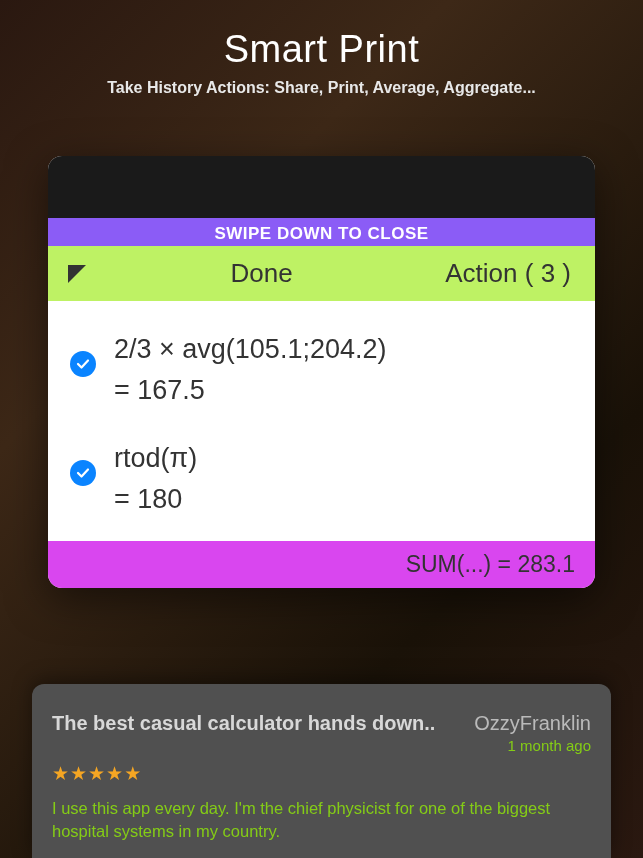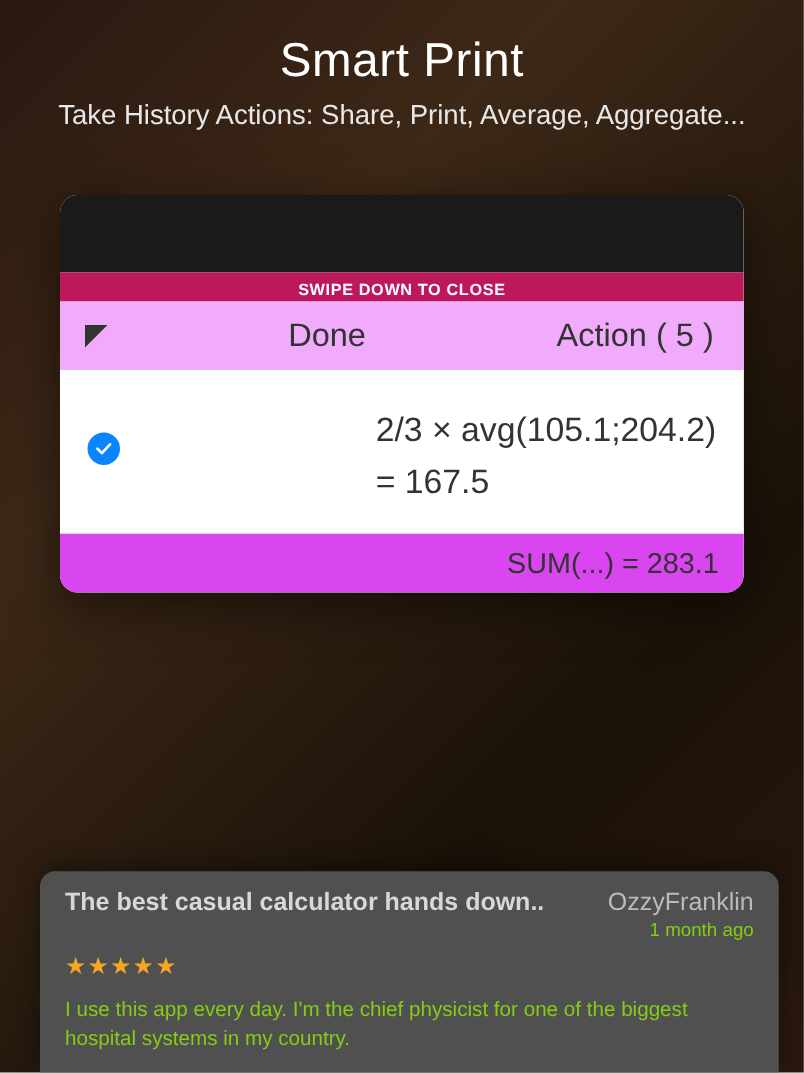--- a/index.html
+++ b/index.html
@@ -20,59 +20,59 @@
       padding-top: 28px;
       color: #fff;
     }
     .title {
       font-size: 38px;
       font-weight: 300;
       letter-spacing: 0.5px;
       margin-bottom: 8px;
     }
     .subtitle {
-      font-size: 22px;
-      font-weight: 400;
+      font-size: 16px;
+      font-weight: 700;
       color: #e8e8e8;
     }
     .card {
       position: absolute;
       top: 156px;
       left: 48px;
       right: 48px;
       background: #fff;
       border-radius: 14px;
       overflow: hidden;
       box-shadow: 0 10px 40px rgba(0,0,0,0.5);
     }
     .card-top-black {
       background: #1a1a1a;
       height: 62px;
     }
     .swipe-bar {
-      background: #be185d;
+      background: #8b5cf6;
       color: #fff;
       text-align: center;
       font-weight: 700;
-      font-size: 13px;
+      font-size: 17px;
       letter-spacing: 0.5px;
       padding: 6px 0 2px 0;
       position: relative;
     }
     .today-bar {
       background: linear-gradient(#8a8a8a, #9a9a9a);
       color: #555;
       text-align: center;
       font-size: 22px;
       padding: 2px 0 6px 0;
     }
     .toolbar {
       display: flex;
       align-items: center;
-      background: #f0abfc;
+      background: #bef264;
       padding: 12px 18px;
       font-size: 26px;
       color: #333;
     }
     .selector-icon {
       display: inline-block;
     }
     .selector-icon svg {
       display: block;
     }
@@ -87,21 +87,20 @@
       padding-right: 6px;
     }
     .history-list {
       background: #fff;
       padding: 14px 0 8px 0;
     }
     .history-item {
       display: flex;
       align-items: flex-start;
       padding: 14px 22px;
-      justify-content: space-between;
     }
     .check-circle {
       width: 26px;
       height: 26px;
       border-radius: 50%;
       background: #0a84ff;
       display: flex;
       align-items: center;
       justify-content: center;
       margin-top: 22px;
@@ -126,25 +125,25 @@
     .sum-bar {
       background: #d946ef;
       text-align: right;
       font-size: 23px;
       color: #333;
       padding: 10px 20px;
     }
     .review-card {
       position: absolute;
       left: 32px;
-      right: 20px;
+      right: 32px;
       bottom: 0;
       background: #505050;
       border-radius: 12px 12px 0 0;
-      padding: 14px 20px 16px 20px;
+      padding: 28px 20px 16px 20px;
       box-shadow: 0 -4px 20px rgba(0,0,0,0.4);
     }
     .review-header {
       display: flex;
       align-items: baseline;
       justify-content: space-between;
       margin-bottom: 2px;
     }
     .review-title {
       color: #d8d8d8;
@@ -189,36 +188,47 @@
   <div class="card-top-black"></div>
   <div class="swipe-bar">SWIPE DOWN TO CLOSE</div>
 
   <div class="toolbar">
     <span class="selector-icon">
       <svg width="22" height="22" viewBox="0 0 22 22">
         <path d="M 2 2 L 20 2 L 2 20 Z" fill="#333"></path>
       </svg>
     </span>
     <span class="toolbar-done">Done</span>
-    <span class="toolbar-action">Action ( 5 )</span>
+    <span class="toolbar-action">Action ( 3 )</span>
   </div>
 
   <div class="history-list">
     <div class="history-item">
       <span class="check-circle">
         <svg width="14" height="14" viewBox="0 0 14 14">
           <path d="M 2 7 L 5.5 10.5 L 12 3.5" stroke="#fff" stroke-width="2.2" fill="none" stroke-linecap="round" stroke-linejoin="round"></path>
         </svg>
       </span>
       <div class="history-content">
         <span class="expr">2/3 × avg(105.1;204.2)</span>
         <span class="result">= 167.5</span>
       </div>
     </div>
 
+    <div class="history-item">
+      <span class="check-circle">
+        <svg width="14" height="14" viewBox="0 0 14 14">
+          <path d="M 2 7 L 5.5 10.5 L 12 3.5" stroke="#fff" stroke-width="2.2" fill="none" stroke-linecap="round" stroke-linejoin="round"></path>
+        </svg>
+      </span>
+      <div class="history-content">
+        <span class="expr">rtod(π)</span>
+        <span class="result">= 180</span>
+      </div>
+    </div>
   </div>
 
   <div class="sum-bar">SUM(...) = 283.1</div>
 </div>
 
 <div class="review-card">
   <div class="review-header">
     <div class="review-title">The best casual calculator hands down..</div>
     <div class="review-author">OzzyFranklin</div>
   </div>

